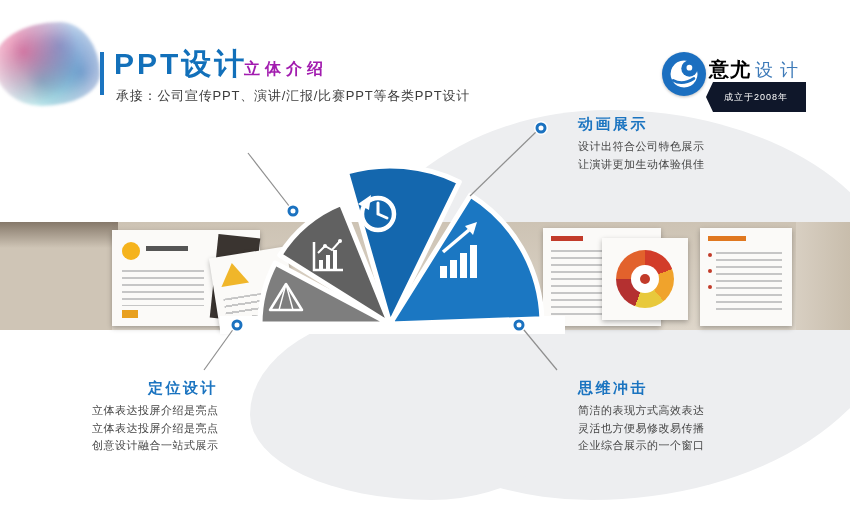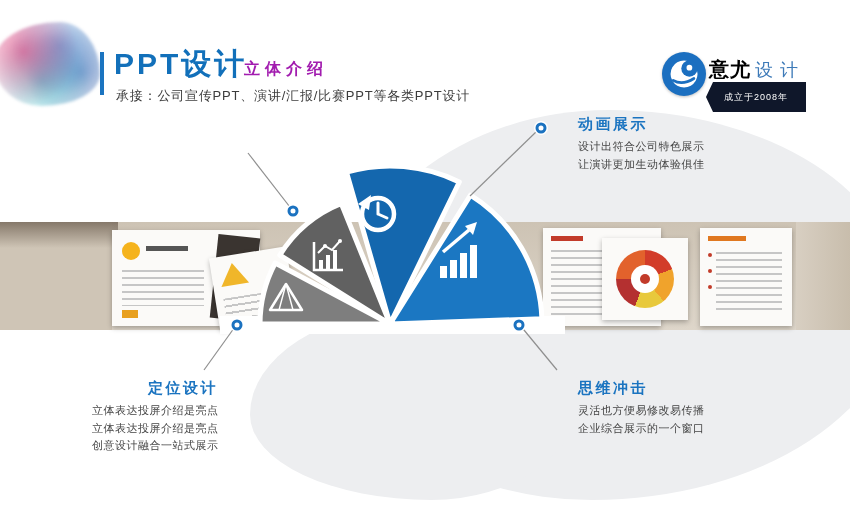--- a/index.html
+++ b/index.html
@@ -204,18 +204,19 @@
     <div class="fbody">
       <div>立体表达投屏介绍是亮点</div>
       <div>立体表达投屏介绍是亮点</div>
       <div>创意设计融合一站式展示</div>
     </div>
   </div>
 
   <div class="feature f-br">
     <div class="ftitle">思维冲击</div>
     <div class="fbody">
+      <div>简洁的表现方式高效表达</div>
       <div>灵活也方便易修改易传播</div>
       <div>企业综合展示的一个窗口</div>
     </div>
   </div>
 
 </div>
 
 </body></html>

